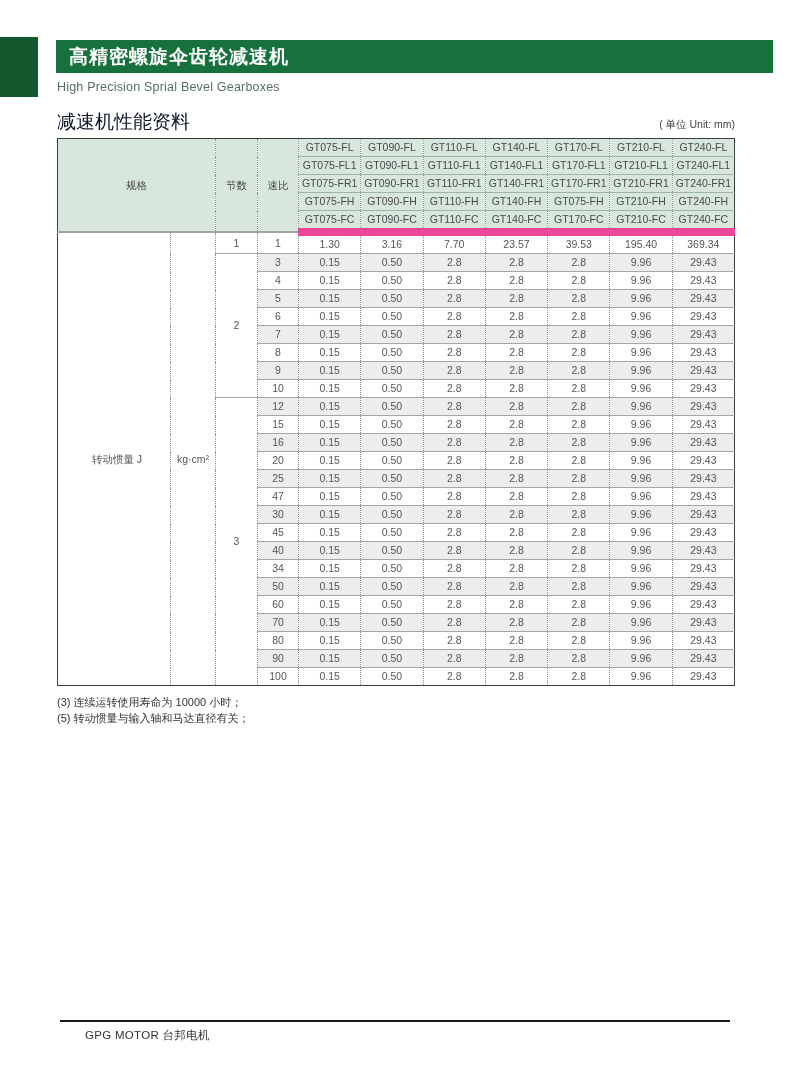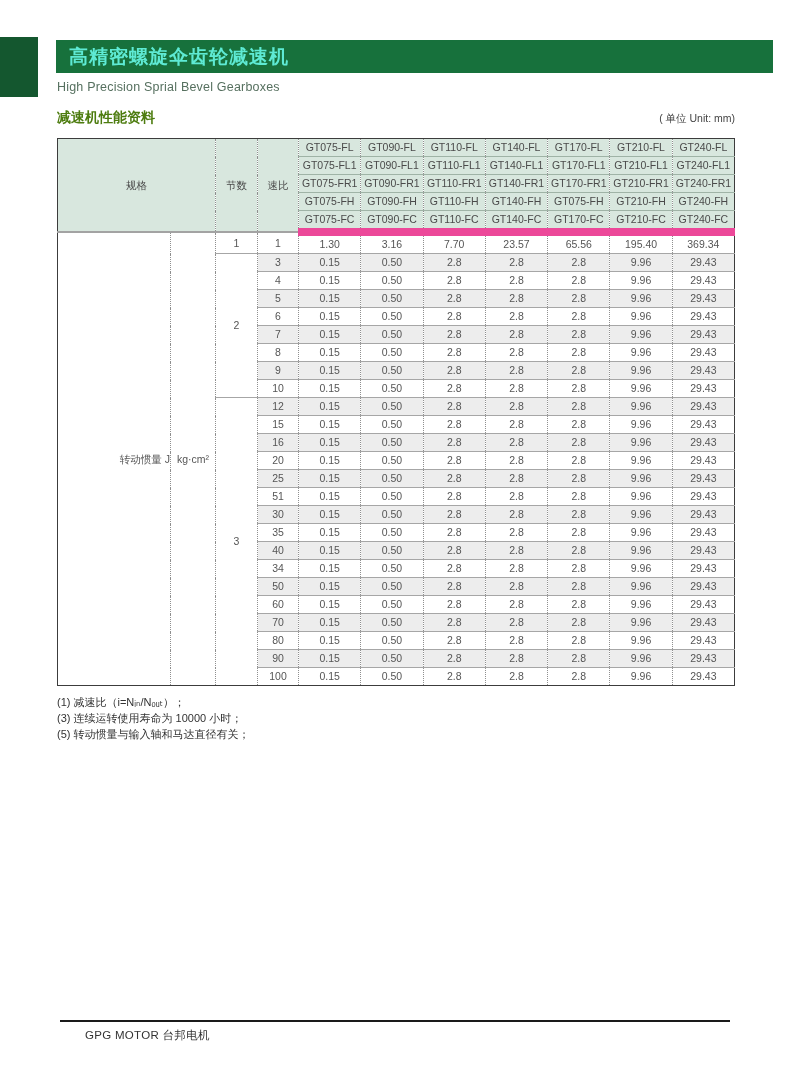--- a/index.html
+++ b/index.html
@@ -10,53 +10,53 @@
   }
   .side-block{
     position:absolute;left:0;top:37px;width:38px;height:60px;
     background:var(--side-green,#14572f);
   }
   .banner{
     position:absolute;left:56px;top:40px;width:717px;height:33px;
     background:var(--banner-green,#17713c);
   }
   .banner .banner-title{
-    color:#5eead4;font-size:19px;font-weight:bold;line-height:33px;
+    color:#ffffff;font-size:19px;font-weight:bold;line-height:33px;
     padding-left:13px;letter-spacing:1px;display:block;white-space:nowrap;
   }
   .subtitle{
     position:absolute;left:57px;top:80px;font-size:12.5px;font-weight:normal;
     color:#56705f;letter-spacing:.2px;
   }
   .section-row{
     position:absolute;left:57px;top:109px;width:678px;
     display:flex;justify-content:space-between;align-items:baseline;
   }
-  .section-title{font-size:14px;font-weight:bold;color:#4d7c0f;}
+  .section-title{font-size:19px;font-weight:normal;color:#0f172a;}
   .unit-note{font-size:10.5px;color:#444;}
   .table-wrap{position:absolute;left:57px;top:138px;}
   table{
     border-collapse:collapse;table-layout:fixed;width:678px;
     font-size:10.5px;color:#555;border:1.5px solid #3c3c3c;
   }
   td{
     border-right:1px dotted #8f8f8f;text-align:center;padding:0;
     height:17px;line-height:17px;overflow:hidden;white-space:nowrap;
   }
   td:last-child{border-right:none;}
   thead td{
     background:var(--header-bg,#d8e7de);border-bottom:1px solid #9fb3a6;color:#4a4a4a;
   }
   thead td.hmerge{border-bottom:2px solid #a3a3a3;}
   thead tr:last-child td{border-bottom:8px solid #ec4899;}
   tbody td{border-top:1px solid #a6a6a6;background:#ffffff;}
   tbody tr.alt td{background:var(--alt-row,#ededed);}
   tbody td.spec,tbody tr.alt td.spec,
   tbody td.sec,tbody tr.alt td.sec{background:#ffffff;}
-  tbody td.spec-label{text-align:right;padding-left:6px;margin-left:29px;}
+  tbody td.spec-label{text-align:center;padding-left:6px;margin-left:29px;}
   .footnotes{
     position:absolute;left:57px;top:695px;font-size:11px;color:#333;
     line-height:15.8px;
   }
   .footer-line{
     position:absolute;left:60px;top:1020px;width:670px;height:0;
     border-top:2px solid #1a1a1a;
   }
   .footer-text{
     position:absolute;left:85px;top:1028px;font-size:11.5px;color:#333;
@@ -147,21 +147,21 @@
       <tbody>
         <tr>
           <td class="spec spec-label" rowspan="25">转动惯量 J</td>
           <td class="spec" rowspan="25">kg·cm²</td>
           <td class="sec" rowspan="1">1</td>
           <td class="ratio">1</td>
           <td class="val">1.30</td>
           <td class="val">3.16</td>
           <td class="val">7.70</td>
           <td class="val">23.57</td>
-          <td class="val">65.56</td>
+          <td class="val">39.53</td>
           <td class="val">195.40</td>
           <td class="val">369.34</td>
         </tr>
         <tr class="alt">
           <td class="sec" rowspan="8">2</td>
           <td class="ratio">3</td>
           <td class="val">0.15</td>
           <td class="val">0.50</td>
           <td class="val">2.8</td>
           <td class="val">2.8</td>
@@ -284,41 +284,41 @@
           <td class="ratio">25</td>
           <td class="val">0.15</td>
           <td class="val">0.50</td>
           <td class="val">2.8</td>
           <td class="val">2.8</td>
           <td class="val">2.8</td>
           <td class="val">9.96</td>
           <td class="val">29.43</td>
         </tr>
         <tr>
-          <td class="ratio">51</td>
+          <td class="ratio">47</td>
           <td class="val">0.15</td>
           <td class="val">0.50</td>
           <td class="val">2.8</td>
           <td class="val">2.8</td>
           <td class="val">2.8</td>
           <td class="val">9.96</td>
           <td class="val">29.43</td>
         </tr>
         <tr class="alt">
           <td class="ratio">30</td>
           <td class="val">0.15</td>
           <td class="val">0.50</td>
           <td class="val">2.8</td>
           <td class="val">2.8</td>
           <td class="val">2.8</td>
           <td class="val">9.96</td>
           <td class="val">29.43</td>
         </tr>
         <tr>
-          <td class="ratio">35</td>
+          <td class="ratio">45</td>
           <td class="val">0.15</td>
           <td class="val">0.50</td>
           <td class="val">2.8</td>
           <td class="val">2.8</td>
           <td class="val">2.8</td>
           <td class="val">9.96</td>
           <td class="val">29.43</td>
         </tr>
         <tr class="alt">
           <td class="ratio">40</td>
@@ -398,19 +398,18 @@
           <td class="val">2.8</td>
           <td class="val">2.8</td>
           <td class="val">9.96</td>
           <td class="val">29.43</td>
         </tr>
       </tbody>
     </table>
 </div>
 
 <div class="footnotes">
-  <div class="fn">(1) 减速比（i=Nᵢₙ/Nₒᵤₜ）；</div>
   <div class="fn">(3) 连续运转使用寿命为 10000 小时；</div>
   <div class="fn">(5) 转动惯量与输入轴和马达直径有关；</div>
 </div>
 
 <div class="footer-line"></div>
 <div class="footer-text">GPG MOTOR 台邦电机</div>
 
 </body></html>

